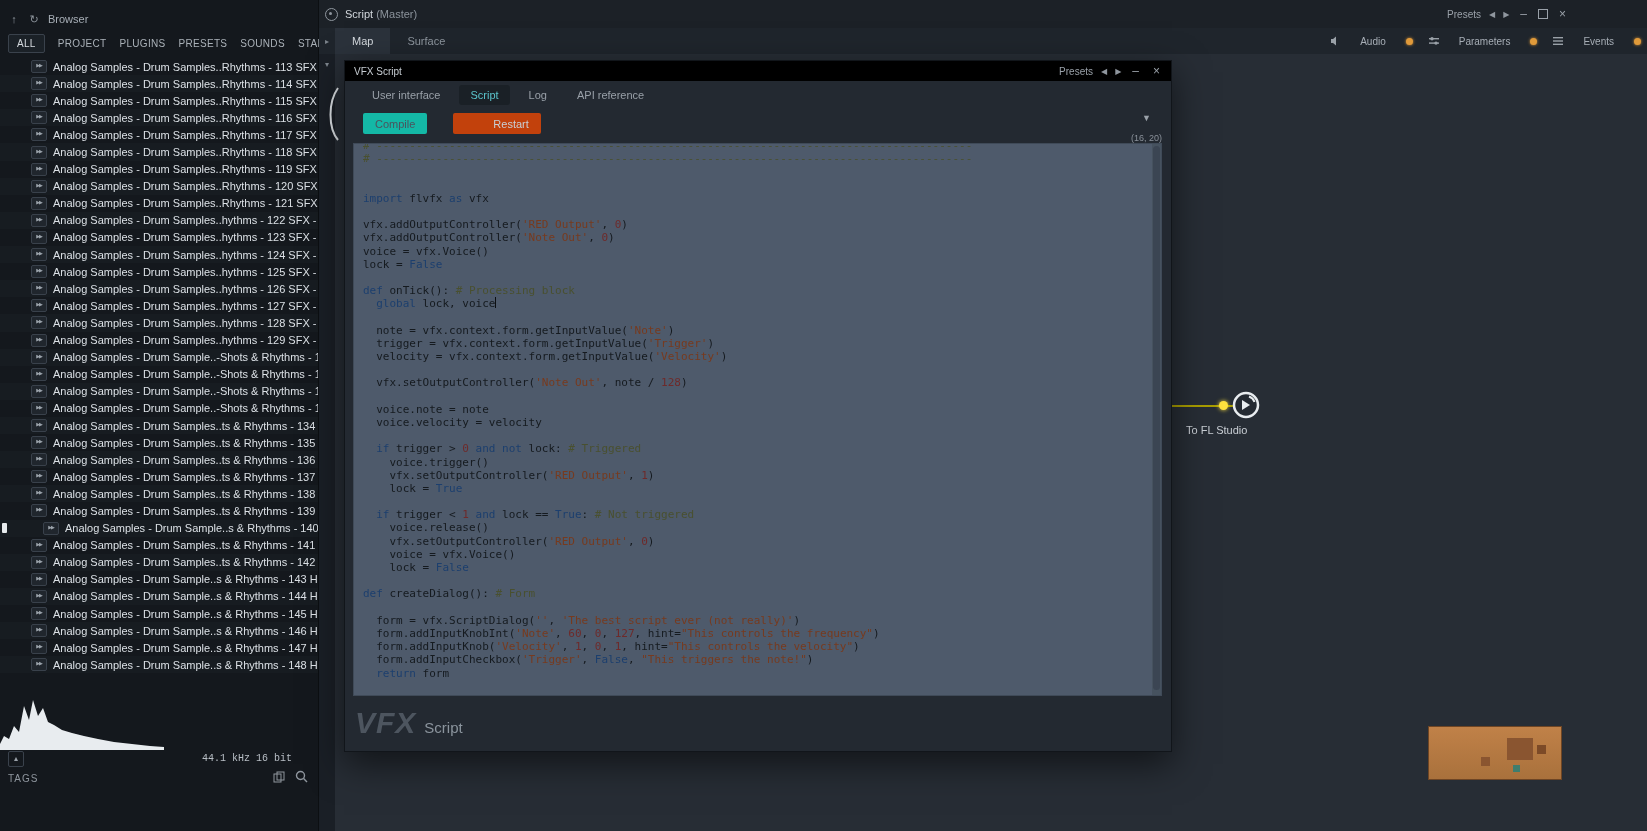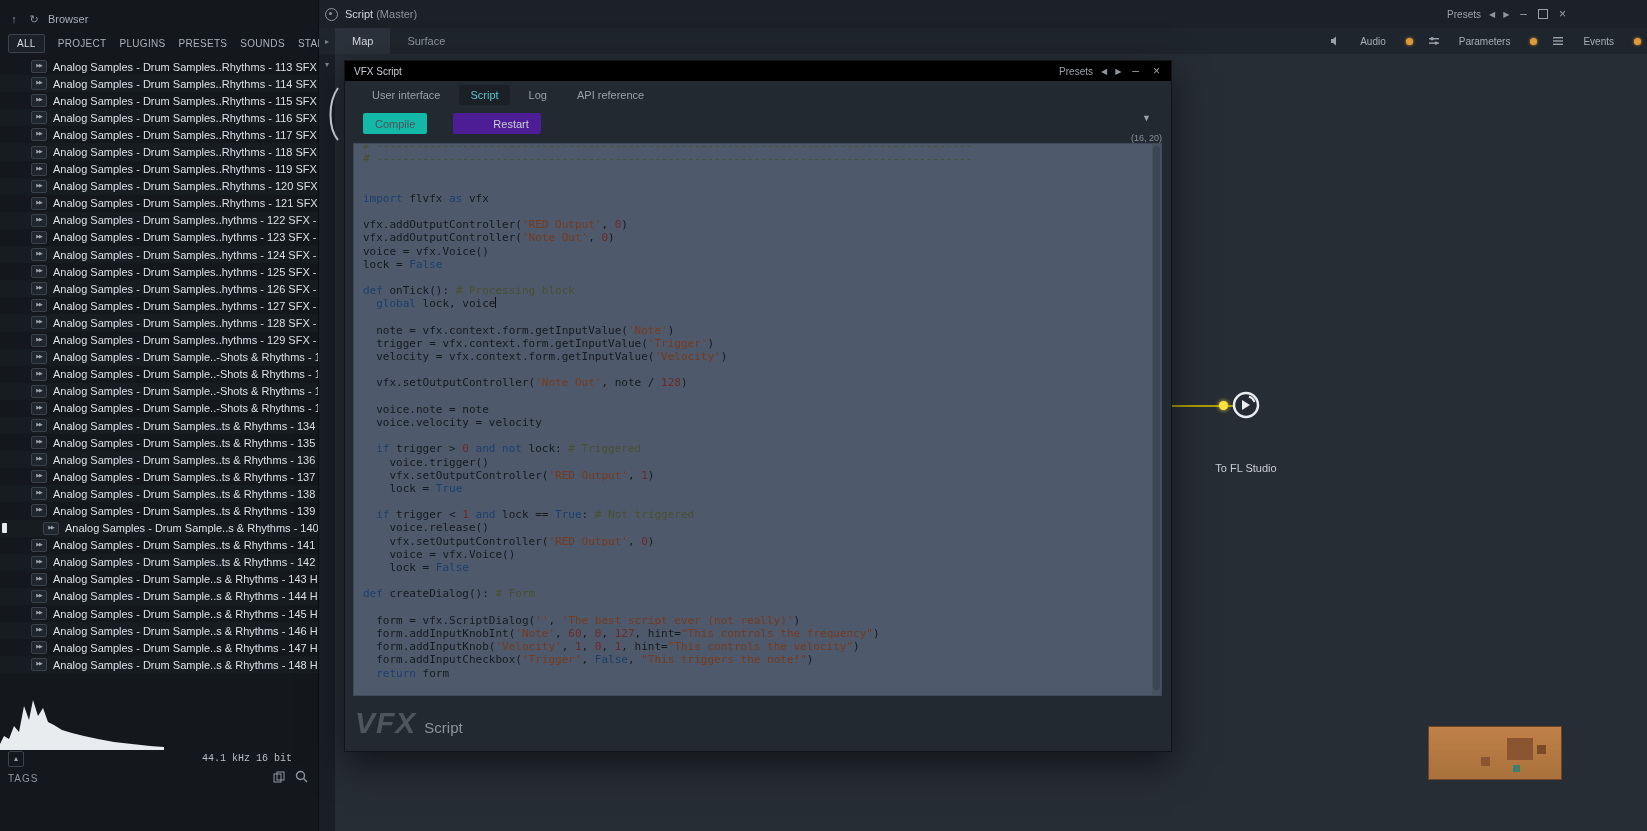--- a/index.html
+++ b/index.html
@@ -56,40 +56,40 @@
   .dot{width:7px;height:7px;border-radius:50%;background:#e09a3a;box-shadow:0 0 3px #e09a3a;}
   .p-canvas{position:absolute;top:54px;left:0;right:0;bottom:0;background:#272d35;}
   .p-rail{position:absolute;left:0;top:0;bottom:0;width:16px;background:#1a1f26;}
   .p-rail span{display:block;text-align:center;font-size:8px;color:#7d858d;margin-top:6px;cursor:pointer;}
   .wire-curve{position:absolute;left:7px;top:32px;}
 
   
   .wire{position:absolute;left:851px;top:351px;width:64px;height:2px;background:#a89d00;}
   .wire-dot{position:absolute;left:900px;top:347px;width:9px;height:9px;border-radius:50%;background:#ffe23e;box-shadow:0 0 4px #ffe23e;}
   .node-circle{position:absolute;left:912px;top:336px;cursor:pointer;}
-  .node-label{position:absolute;left:867px;top:370px;width:120px;text-align:center;font-size:11px;color:#c9ced4;margin-top:38px;}
+  .node-label{position:absolute;left:867px;top:370px;width:120px;text-align:left;font-size:11px;color:#c9ced4;}
 
   
   .thumb{position:absolute;left:1109px;top:672px;width:132px;height:52px;background:linear-gradient(#c08148,#a9713c);border:1px solid #6e4524;cursor:pointer;}
   .thumb .sq1{position:absolute;left:78px;top:11px;width:26px;height:22px;background:#8a5530;}
   .thumb .sq2{position:absolute;left:84px;top:38px;width:7px;height:7px;background:#3f7d6d;}
   .thumb .sq3{position:absolute;left:108px;top:18px;width:9px;height:9px;background:#7c4a27;}
   .thumb .sq4{position:absolute;left:52px;top:30px;width:9px;height:9px;background:#8a5530;}
 
   
   #vfx{position:absolute;left:25px;top:6px;width:826px;height:690px;background:#232931;border:1px solid #11151a;box-shadow:0 12px 34px rgba(0,0,0,.55);}
   .v-titlebar{position:absolute;top:0;left:0;right:0;height:20px;background:#000000;display:flex;align-items:center;padding:0 9px;font-size:10px;color:#c6ccd2;cursor:move;}
   .v-tb-right{position:absolute;right:8px;display:flex;align-items:center;gap:8px;color:#9aa1a9;}
   .v-tabs{position:absolute;top:24px;left:16px;display:flex;gap:8px;}
   .v-tab{padding:4px 11px;font-size:11px;color:#99a0a8;cursor:pointer;}
   .v-tab.active{color:#5ac3cb;background:#1a2026;border-radius:3px;}
   .v-buttons{position:absolute;top:52px;left:18px;display:flex;}
   .v-btn{height:21px;padding:0 12px;border:none;border-radius:2px;font-size:11px;font-family:inherit;cursor:pointer;}
   .v-btn.disabled{background:#14b8a6;color:#4b535d;}
-  .v-btn.normal{background:#4c1d95;color:#c9cfd5;margin-left:26px;padding-left:40px;}
+  .v-btn.normal{background:#c2410c;color:#c9cfd5;margin-left:26px;padding-left:40px;}
   .v-dd{position:absolute;top:50px;right:14px;font-size:9px;color:#9aa1a9;cursor:pointer;padding:2px 6px;}
   .v-coords{position:absolute;top:72px;right:9px;font-size:9px;color:#8a919a;}
   .code-area{position:absolute;left:8px;top:82px;width:809px;height:553px;background:#4e5a6b;border:1px solid #3f4a58;box-sizing:border-box;overflow:hidden;cursor:text;}
   .code-lines{margin-top:-5px;padding-left:9px;font-family:"DejaVu Sans Mono",monospace;font-size:11px;color:#151a1f;}
   .code-line{height:13.2px;line-height:13.2px;white-space:pre;}
   .tk{color:#1c3f6e;}
   .ts{color:#773a1e;}
   .tc{color:#49502f;}
   .tn{color:#6e2a2a;}
   .caret{display:inline-block;width:1px;height:11px;background:#0c0f12;vertical-align:-1px;}

